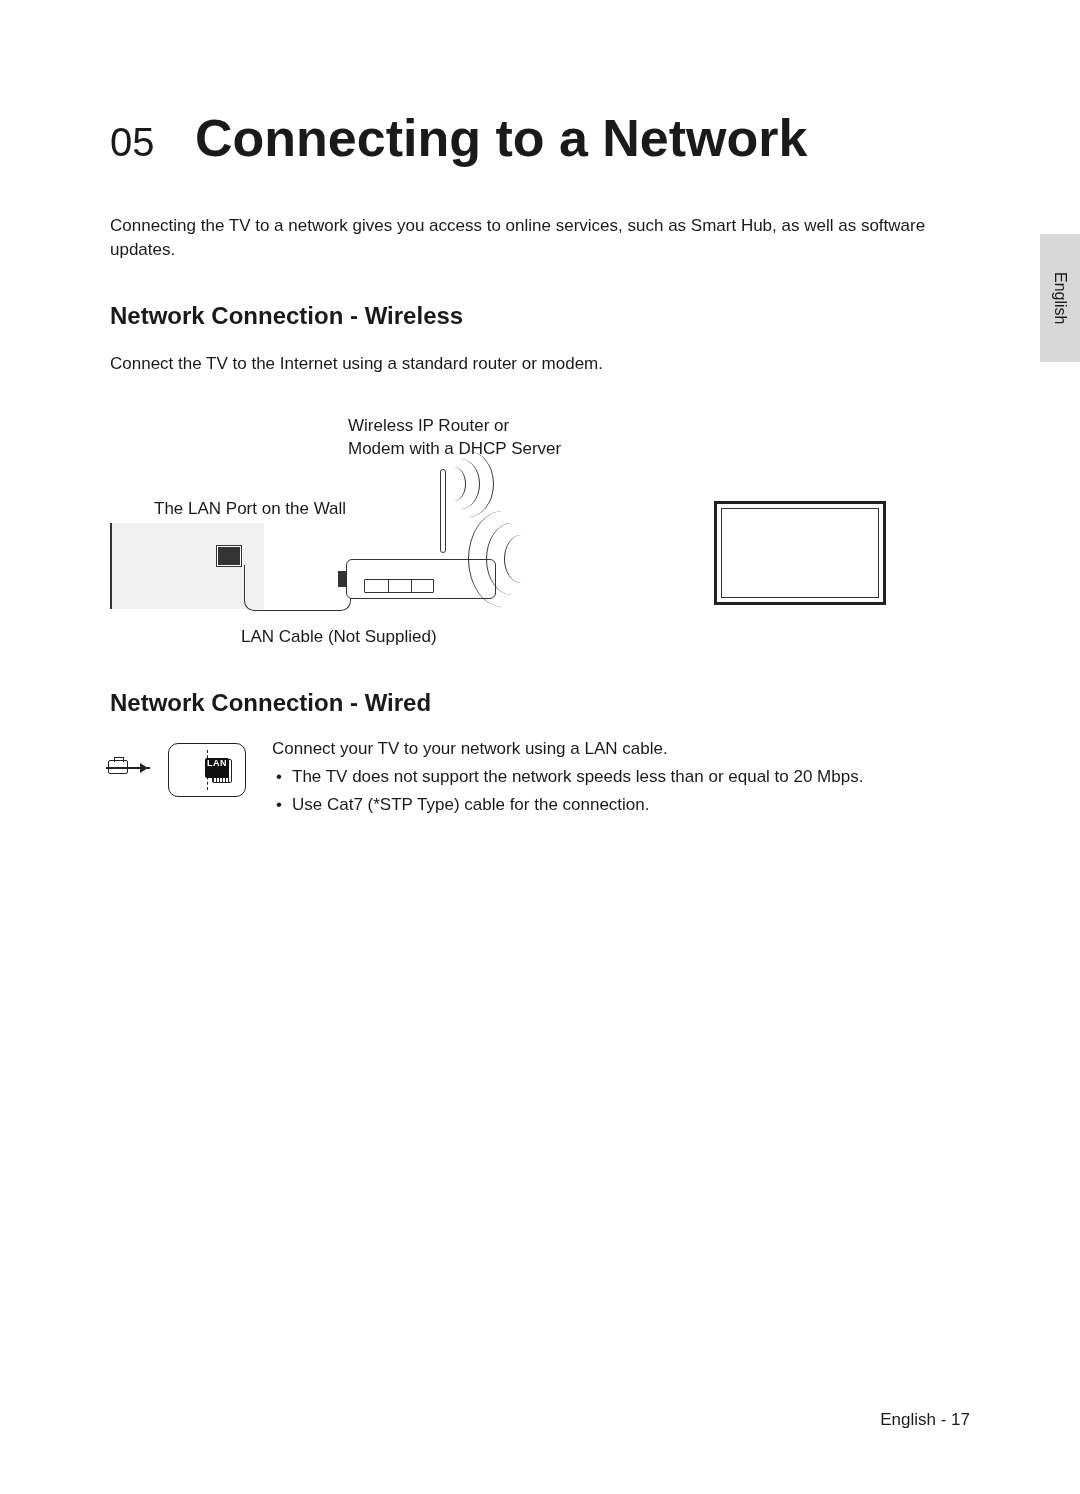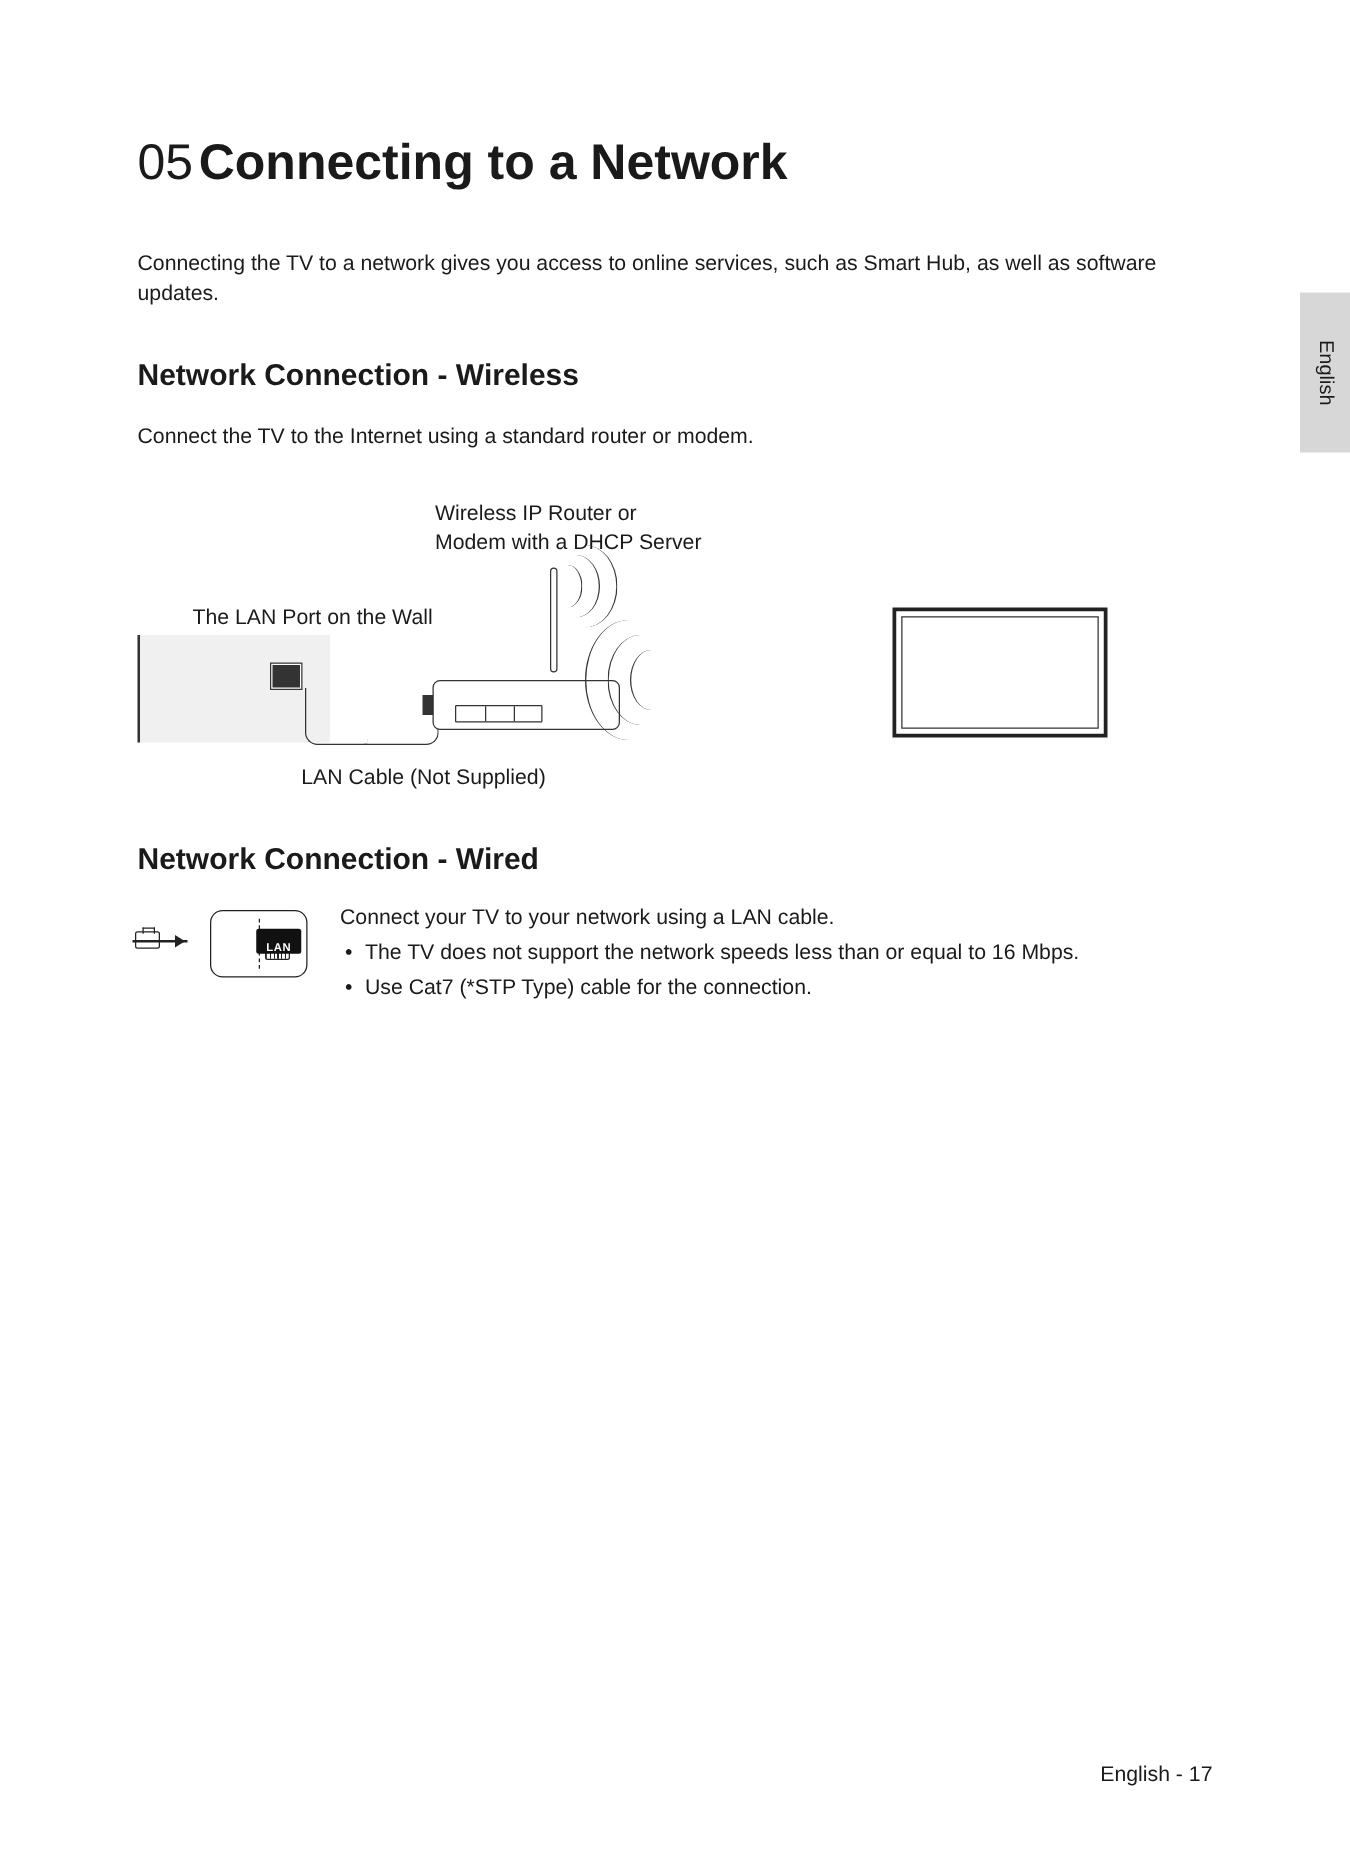--- a/index.html
+++ b/index.html
@@ -11,24 +11,24 @@
       color: #1a1a1a;
       position: relative;
       padding: 108px 110px 60px 110px;
     }
     .section-number {
       font-size: 40px;
       font-weight: 400;
       display: inline;
     }
     .section-title {
-      font-size: 40px;
+      font-size: 52px;
       font-weight: 700;
       display: inline;
-      margin-left: 0;
+      margin-left: 36px;
       text-align: right;
     }
     .title-row { margin-bottom: 46px; }
     .intro-text {
       font-size: 17px;
       font-weight: 400;
       line-height: 1.4;
       margin-bottom: 40px;
     }
     .subsection-title {
@@ -223,24 +223,24 @@
       position: absolute;
       right: 0; top: 0;
       width: 78px; height: 54px;
       border: 1.6px solid #222;
       border-radius: 10px;
       background: #fff;
     }
     .lan-port-inner {
       position: absolute;
       left: 36px; top: 14px;
-      width: 36px; height: 20px;
+      width: 24px; height: 20px;
       background: #111;
       border-radius: 2px;
-      display: flex; align-items: flex-end; justify-content: center;
+      display: flex; align-items: flex-start; justify-content: center;
     }
     .lan-port-inner span {
       color: #fff; font-size: 9px; font-weight: 700; letter-spacing: 0.5px;
     }
     .lan-jack {
       position: absolute;
       left: 43px; top: 15px;
       width: 20px; height: 24px;
     }
     .lan-jack::before {
@@ -380,19 +380,19 @@
       <div class="lan-dotted"></div>
       <div class="lan-jack"></div>
       <div class="lan-port-inner">
         <span>LAN</span>
       </div>
     </div>
   </div>
   <div class="wired-text">
     <p class="wired-intro">Connect your TV to your network using a LAN cable.</p>
     <ul class="bullets">
-      <li>The TV does not support the network speeds less than or equal to 16 Mbps.</li>
+      <li>The TV does not support the network speeds less than or equal to 20 Mbps.</li>
       <li>Use Cat7 (*STP Type) cable for the connection.</li>
     </ul>
   </div>
 </div>
 
 <div class="page-footer">English - 17</div>
 
 </body></html>

